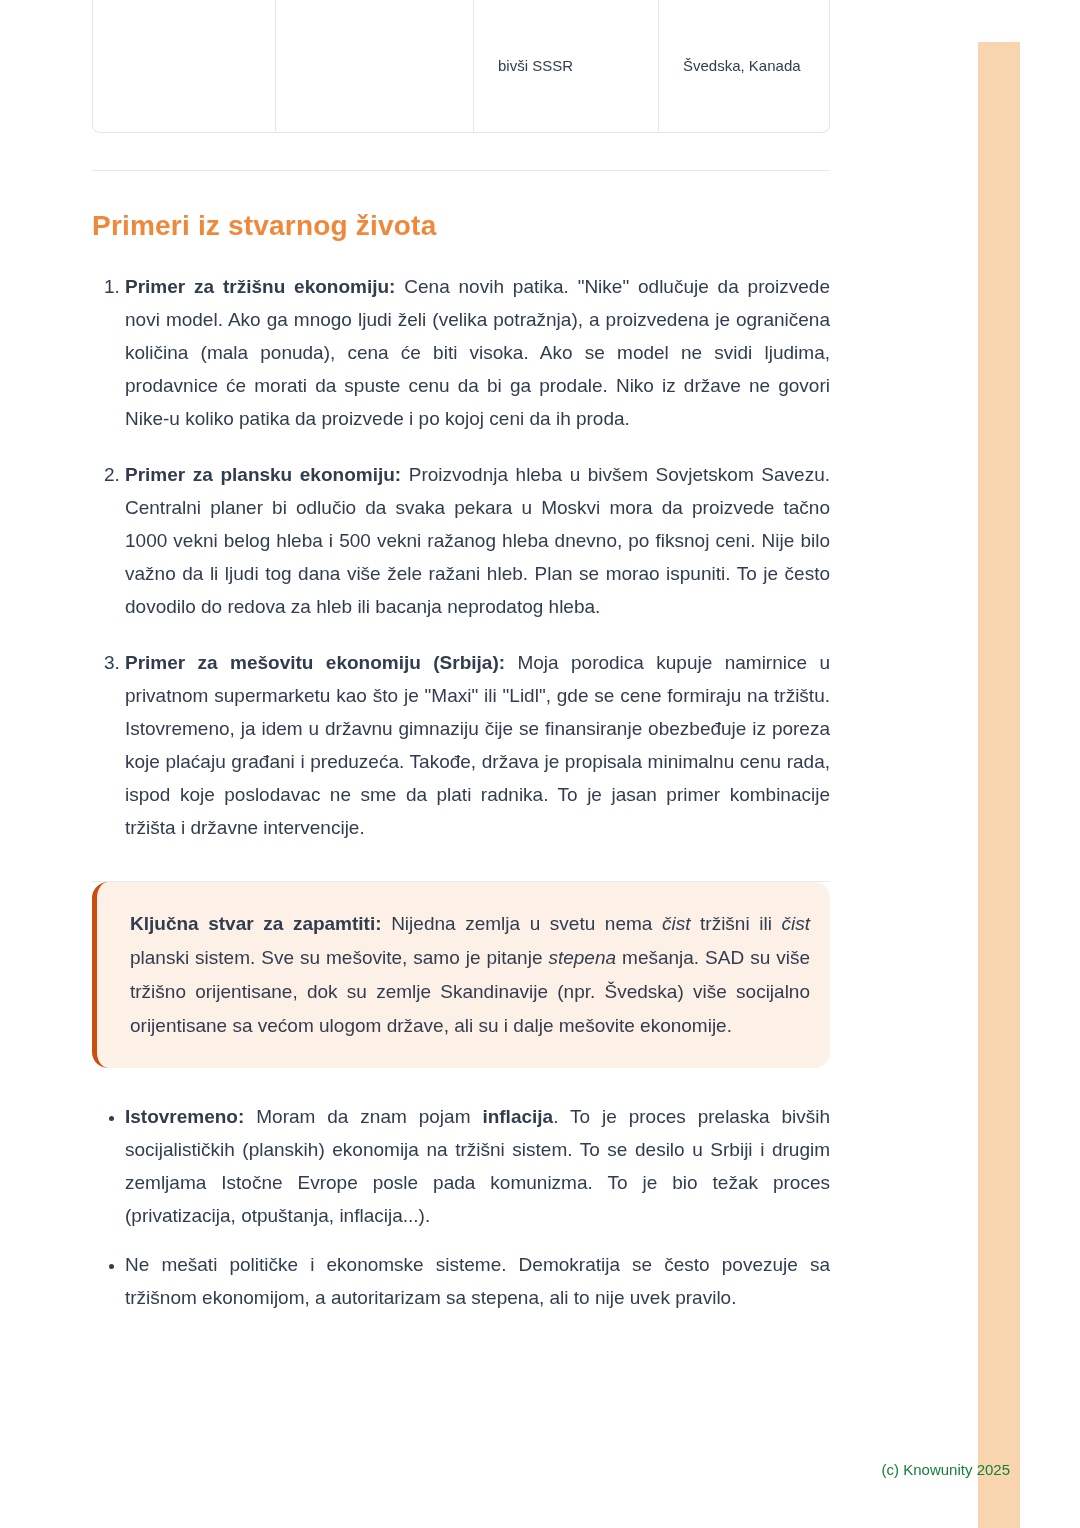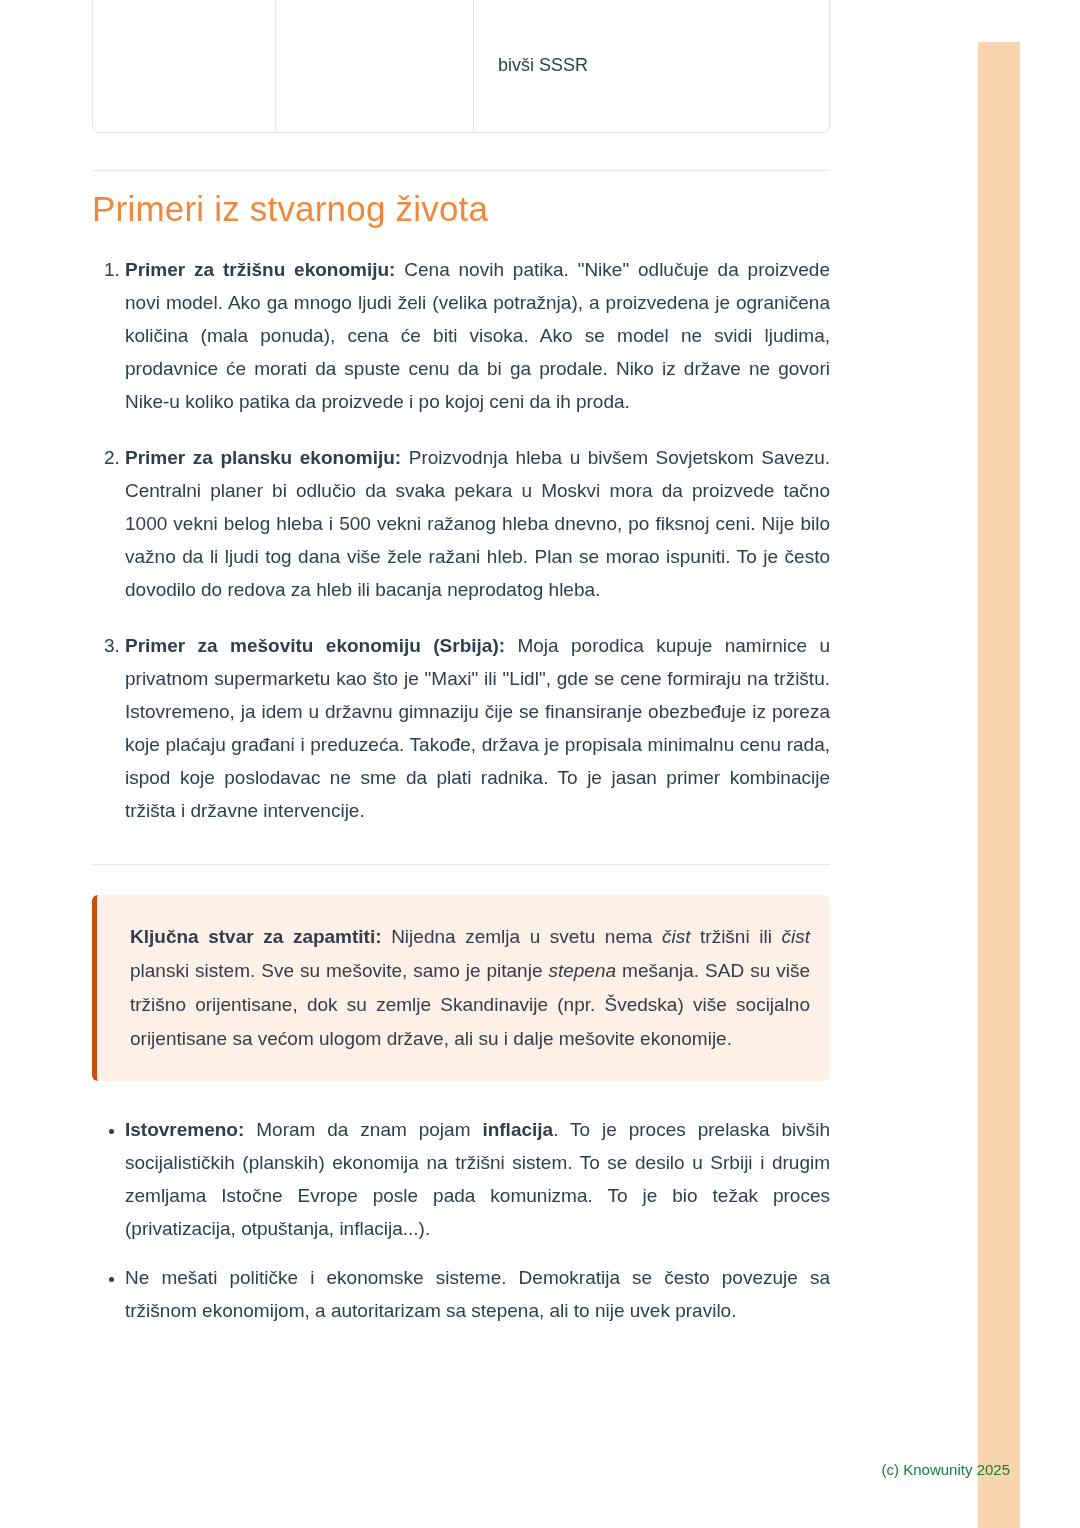--- a/index.html
+++ b/index.html
@@ -38,42 +38,42 @@
   .partial-table {
     display:flex;
     height:133px;
     border:1px solid #e4e7ea;
     border-top:none;
     border-radius:0 0 8px 8px;
     overflow:hidden;
   }
   .cell {
     padding:50px 18px 0 24px;
-    font-size:18px;
+    font-size:15px;
     line-height:31px;
     color:#313d4f;
   }
   .cell + .cell { border-left:1px solid #e4e7ea; }
   .cell.c1 { width:182px; }
   .cell.c2 { width:198px; }
   .cell.c3 { width:185px; }
   .cell.c4 { flex:1; }
 
   .divider {
     border:none;
     height:1px;
     background:#e7e9ec;
     margin-top:37px;
   }
 
   .heading {
-    margin-top:21px;
-    font-size:35px;
+    margin-top:38px;
+    font-size:28px;
     line-height:34px;
-    font-weight:400;
+    font-weight:700;
     color:#f0883c;
     letter-spacing:0.2px;
   }
 
   .numbered-list {
     margin-top:27px;
     padding-left:33px;
     list-style:decimal;
   }
   .numbered-list li {
@@ -82,24 +82,23 @@
     text-align:justify;
     margin-bottom:23px;
     color:#313d4f;
   }
   .numbered-list li:last-child { margin-bottom:0; }
   .numbered-list li::marker { color:#313d4f; font-weight:400; }
 
   .item-label { font-weight:700; }
 
   .callout {
-    margin-top:30px;
     background:#fdf0e7;
     border-left:5px solid #c6500e;
-    border-radius:6px;
+    border-radius:16px;
     padding:25px 20px 25px 33px;
   }
   .callout-text {
     font-size:19px;
     line-height:34px;
     text-align:justify;
     color:#313d4f;
   }
 
   .bullet-list {
@@ -135,20 +134,21 @@
 <div class="page">
 
   <div class="stripe"></div>
 
   <main class="content">
 
     <div class="partial-table">
       <div class="cell c1"></div>
       <div class="cell c2"></div>
       <div class="cell c3">bivši SSSR</div>
+      <div class="cell c4">Švedska, Kanada</div>
     </div>
 
     <hr class="divider">
 
     <h2 class="heading">Primeri iz stvarnog života</h2>
 
     <ol class="numbered-list">
       <li>
         <span class="item-label">Primer za tržišnu ekonomiju:</span><span> Cena novih patika. "Nike" odlučuje da proizvede novi model. Ako ga mnogo ljudi želi (velika potražnja), a proizvedena je ograničena količina (mala ponuda), cena će biti visoka. Ako se model ne svidi ljudima, prodavnice će morati da spuste cenu da bi ga prodale. Niko iz države ne govori Nike-u koliko patika da proizvede i po kojoj ceni da ih proda.</span>
       </li>

